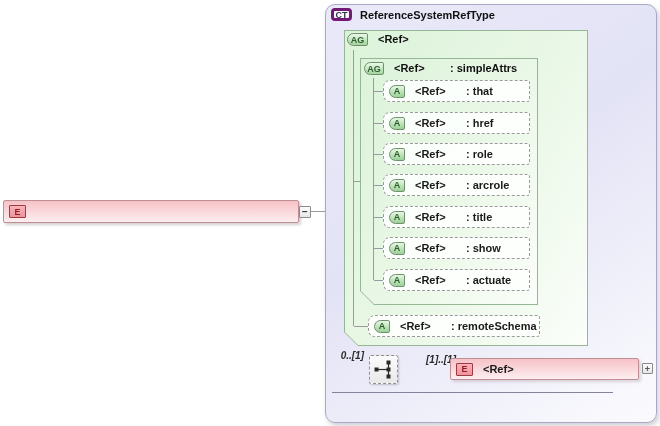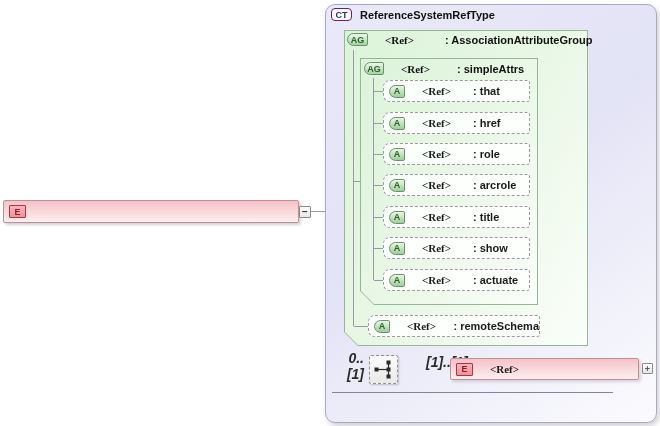--- a/index.html
+++ b/index.html
@@ -14,28 +14,28 @@
     position:absolute;display:flex;align-items:center;box-sizing:border-box;
     background:linear-gradient(#f6c2c7,#fdeef0);
     border:1px solid #c08f94;border-radius:2px;
     box-shadow:2px 2px 3px rgba(150,130,140,.4);
     padding-left:5px;font-weight:bold;font-size:11px;color:#1a1a1a;white-space:nowrap;
   }
   .badge{display:flex;align-items:center;justify-content:center;box-sizing:border-box;
     font-weight:bold;font-size:9px;flex:0 0 auto;}
   .badge.e{width:17px;height:13px;background:linear-gradient(#f9b3ba,#ee939c);
     border:1px solid #9e3a42;color:#8f1f28;border-radius:1px;}
-  .badge.ct{width:21px;height:13px;background:#fbfbfd;border:1px solid #701a75;
+  .badge.ct{width:21px;height:13px;background:#fbfbfd;border:3px solid #701a75;
     color:#33334d;border-radius:4px;}
   .badge.ag{width:21px;height:13px;background:linear-gradient(#ecf9e8,#a3d49f);
     border:1px solid #6f8f6f;color:#2e5e2e;border-radius:7px 2px 2px 7px;}
   .badge.a{width:16px;height:13px;background:linear-gradient(#e7f8e1,#9bd097);
     border:1px solid #6f8f6f;color:#2e5e2e;border-radius:7px 2px 2px 7px;}
   .lbl{margin-left:8px;}
-  .ref{display:inline-block;margin-left:17px;font-family:Liberation Serif, serif;}
+  .ref{display:inline-block;margin-left:10px;}
   
   .handle{
     position:absolute;width:12px;height:12px;box-sizing:border-box;
     background:linear-gradient(#fbfbfb,#e7e7e7);border:1px solid #8a8a8a;
     display:flex;align-items:center;justify-content:center;
     font-size:10px;line-height:10px;color:#333;font-weight:bold;border-radius:1px;
   }
   .handle.plus{width:12px;height:12px;font-size:9px;color:#555;}
   
   .ct-box{
@@ -51,39 +51,39 @@
     position:absolute;
     background:#95b795;
     clip-path:polygon(0 0,100% 0,100% 100%,14px 100%,0 calc(100% - 14px));
     filter:drop-shadow(2px 2px 2px rgba(100,110,100,.35));
   }
   .green-box::before{
     content:"";position:absolute;inset:1px;
     background:linear-gradient(120deg,#dcf3d9 0%,#eaf8e7 55%,#fbfefa 100%);
     clip-path:polygon(0 0,100% 0,100% 100%,13px 100%,0 calc(100% - 13px));
   }
-  .group-header{position:absolute;top:4px;left:4px;display:flex;align-items:flex-end;
+  .group-header{position:absolute;top:4px;left:4px;display:flex;align-items:flex-start;
     font-weight:bold;font-size:11px;color:#111;white-space:nowrap;}
   
   .attr-row{
     position:absolute;display:flex;align-items:center;box-sizing:border-box;
     background:rgba(253,255,253,.92);
     border:1px dashed #9a9a9a;border-radius:7px 3px 3px 7px;
     padding-left:5px;font-weight:bold;font-size:11px;color:#1a1a1a;white-space:nowrap;
   }
   
   .mg-icon{
     position:absolute;width:29px;height:29px;box-sizing:border-box;
     background:linear-gradient(#fcfcfc,#e9e9e9);
     border:1px dashed #8f8f8f;border-radius:2px;
     box-shadow:1px 1px 2px rgba(0,0,0,.2);
     display:flex;align-items:center;justify-content:center;
   }
   
-  .card{position:absolute;font-style:italic;font-weight:bold;font-size:14px;color:#2b2b2b;}
+  .card{position:absolute;font-style:italic;font-weight:bold;font-size:10px;color:#2b2b2b;}
   .annot{position:absolute;font-style:italic;font-size:9.5px;color:#1d1d3c;line-height:1.28;}
 </style>
 </head>
 <body>
 
 <div class="stage">
 
   <div class="ln" style="left:311px;top:211px;width:26px;height:1px;"></div>
   <div class="ln" style="left:337px;top:188px;width:1px;height:182px;"></div>
   <div class="ln" style="left:338px;top:188px;width:6px;height:1px;"></div>
@@ -100,21 +100,20 @@
   <div class="ct-box" style="left:325px;top:4px;width:332px;height:419px;"></div>
   <div class="ct-header" style="left:331px;top:8px;">
     <span class="badge ct">CT</span>
     <span class="title">ReferenceSystemRefType</span>
   </div>
 
   <div class="green-box" style="left:344px;top:30px;width:244px;height:316px;"></div>
   <div class="group-header" style="left:347px;top:33px;">
     <span class="badge ag">AG</span>
     <span class="ref" style="width:60px;">&lt;Ref&gt;</span>
-    <span>: AssociationAttributeGroup</span>
   </div>
 
   <div class="ln" style="left:353px;top:50px;width:1px;height:276px;"></div>
   <div class="ln" style="left:354px;top:181px;width:6px;height:1px;"></div>
   <div class="ln" style="left:354px;top:326px;width:14px;height:1px;"></div>
 
   <div class="green-box" style="left:360px;top:58px;width:178px;height:247px;"></div>
   <div class="group-header" style="left:364px;top:62px;">
     <span class="badge ag" style="width:20px;">AG</span>
     <span class="ref" style="width:56px;">&lt;Ref&gt;</span>

